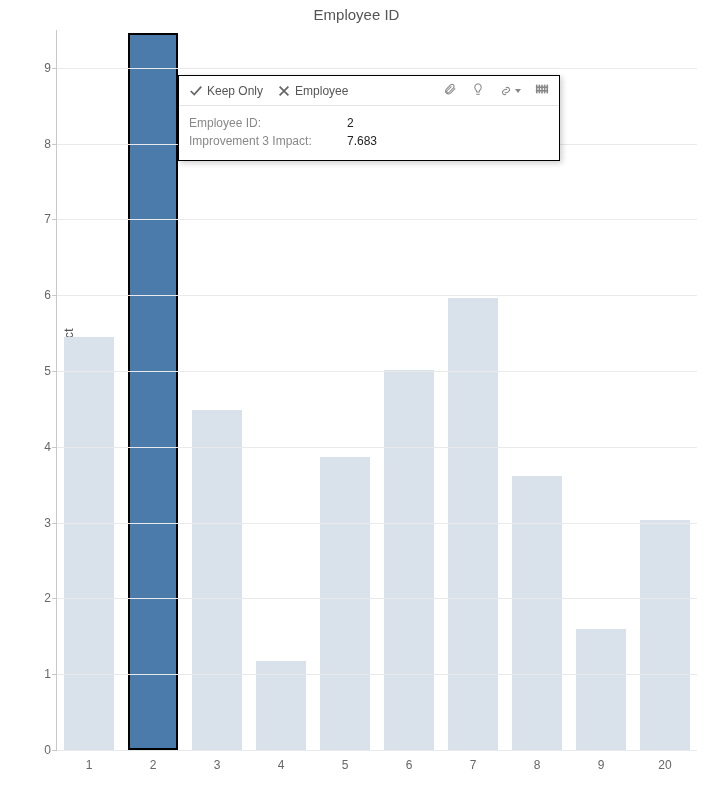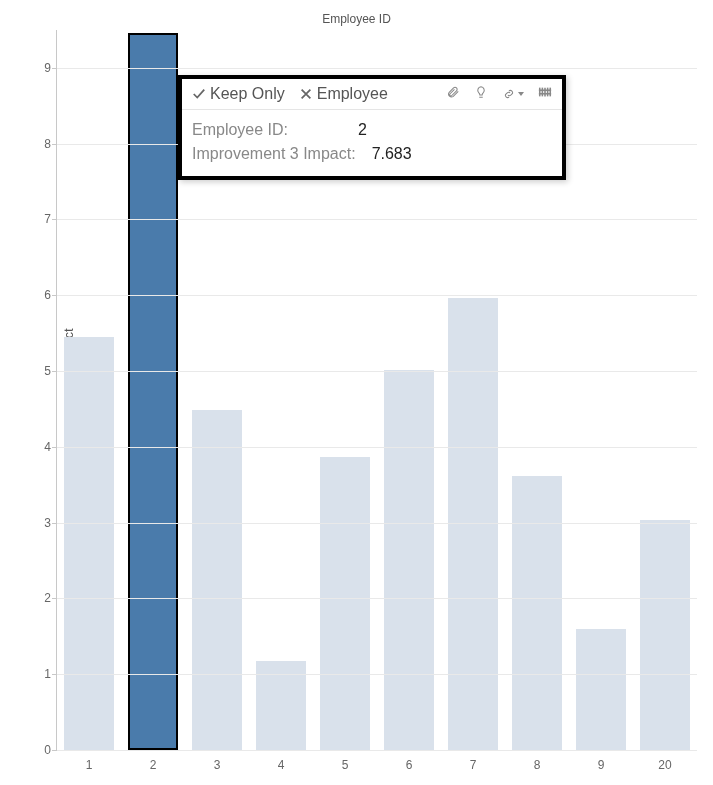--- a/index.html
+++ b/index.html
@@ -11,25 +11,25 @@
     background: #ffffff;
     color: #333;
   }
   .chart-wrap {
     position: relative;
     width: 713px;
     height: 785px;
   }
   .title {
     position: absolute;
-    top: 12px;
+    top: 6px;
     left: 0;
     width: 100%;
     text-align: center;
-    font-size: 12px;
+    font-size: 15px;
     color: #555;
   }
   .ylabel {
     position: absolute;
     left: 4px;
     top: 50%;
     transform: translateY(-50%) rotate(-90deg);
     transform-origin: center;
     font-size: 13px;
     color: #555;
@@ -99,23 +99,23 @@
     top: 100%;
     left: 50%;
     transform: translateX(-50%);
     margin-top: 8px;
     font-size: 12px;
     color: #666;
   }
   .tooltip {
     position: absolute;
     background: #fff;
-    border: 4px solid #000000;
+    border: 1px solid #000000;
     box-shadow: 2px 2px 6px rgba(0,0,0,0.2);
-    font-size: 16px;
+    font-size: 12px;
     color: #666;
     z-index: 10;
     min-width: 380px;
   }
   .tooltip-actions {
     display: flex;
     align-items: center;
     gap: 14px;
     padding: 6px 10px;
     border-bottom: 1px solid #e5e5e5;
@@ -153,21 +153,21 @@
     gap:2px;
   }
   .caret {
     width:0;height:0;border-left:3px solid transparent;border-right:3px solid transparent;border-top:4px solid #888;
   }
   .tooltip-body {
     padding: 8px 10px 10px 10px;
   }
   .tt-row {
     display: flex;
-    gap: 16px;
+    gap: 8px;
     line-height: 1.5;
   }
   .tt-key {
     color: #888;
     min-width: 150px;
   }
   .tt-val {
     color: #222;
   }
 </style>

